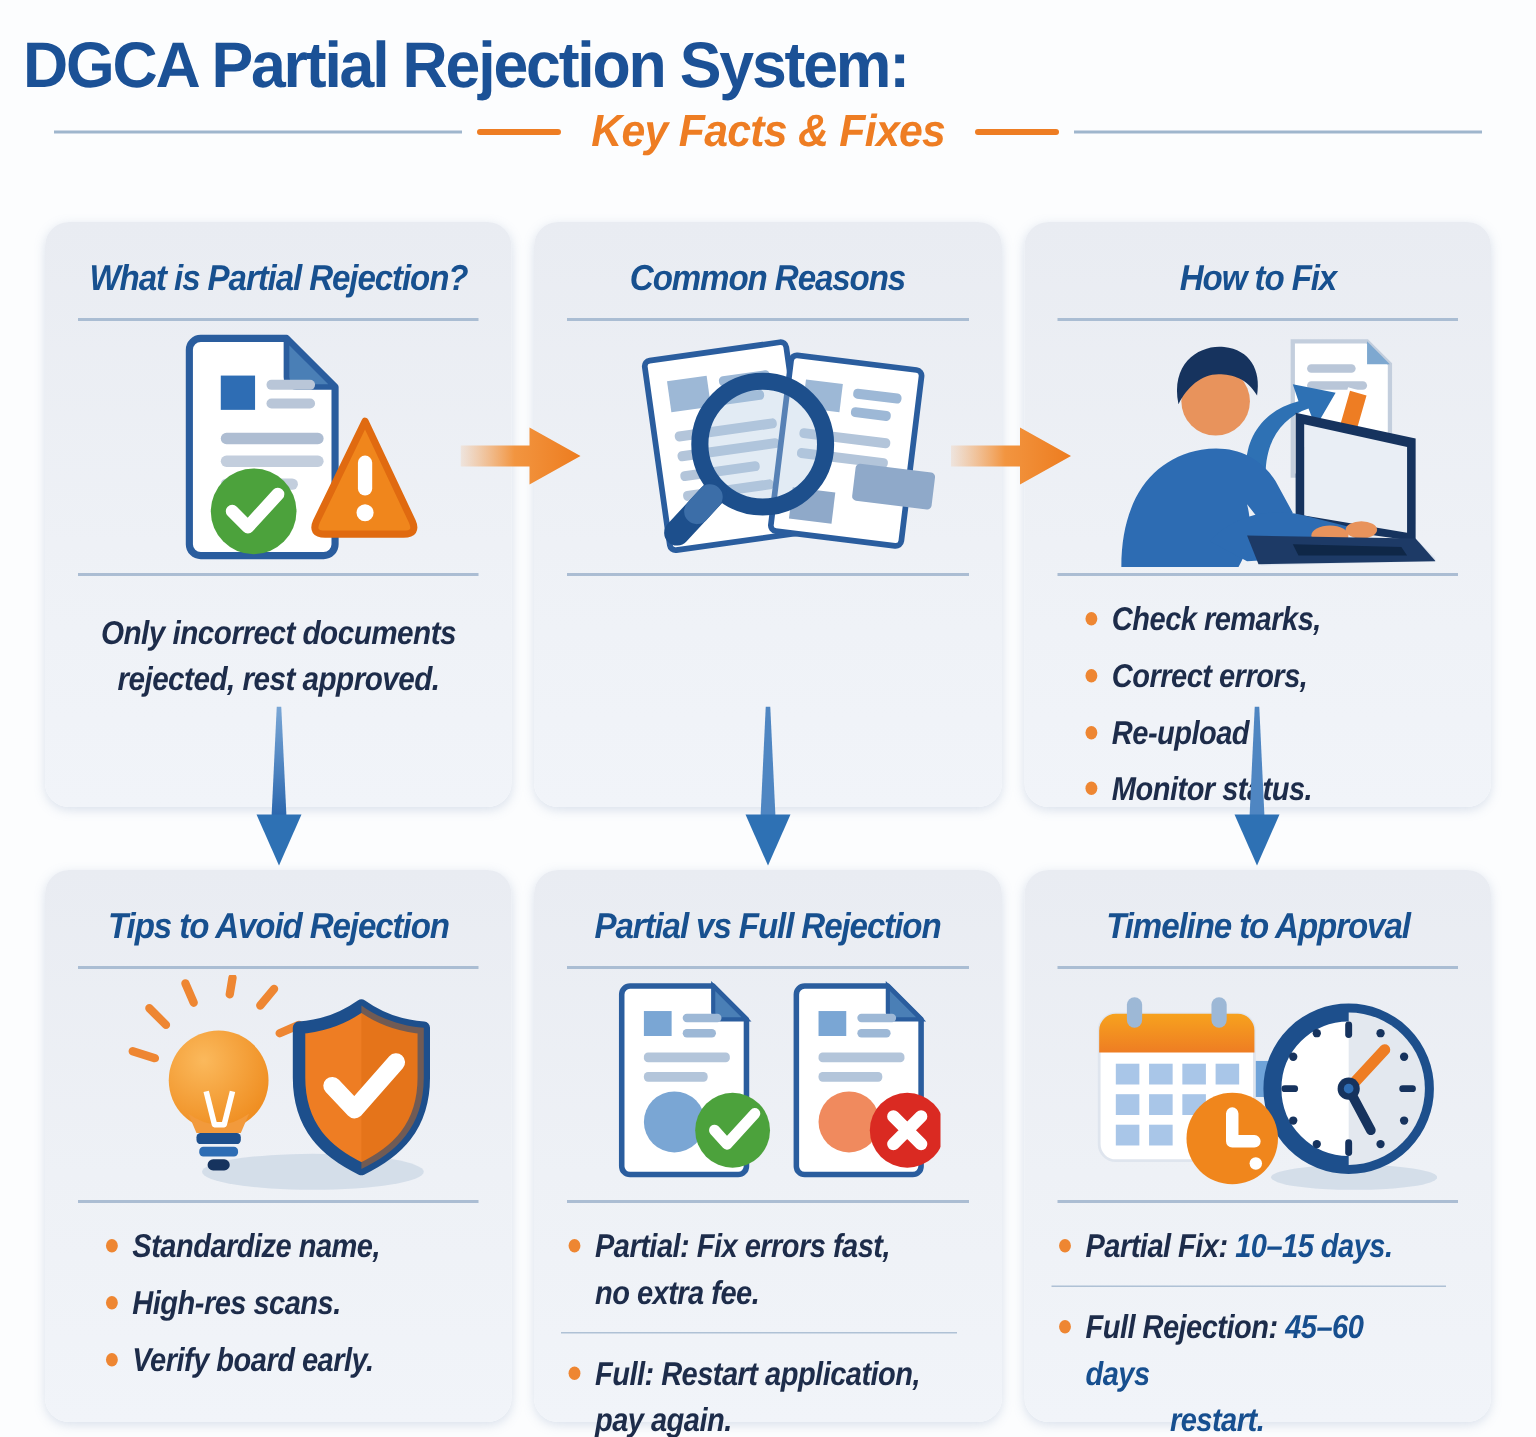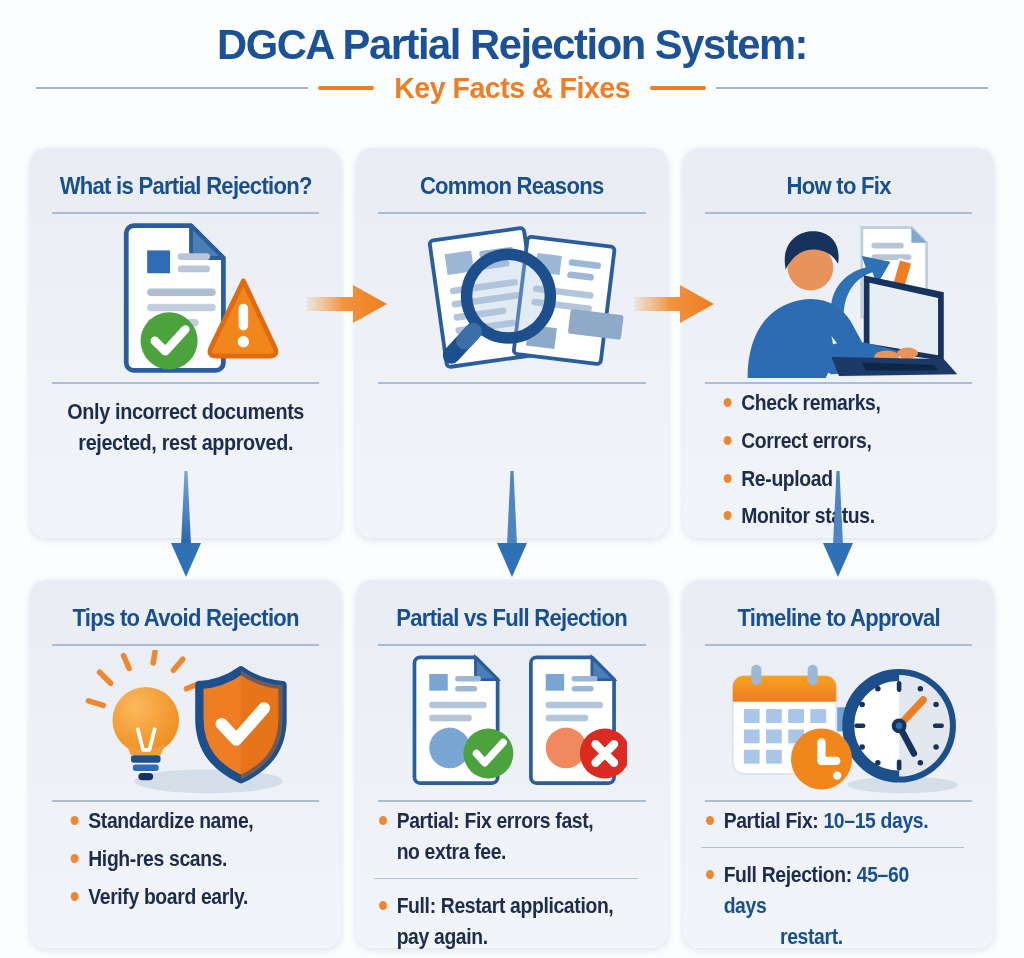--- a/index.html
+++ b/index.html
@@ -4,42 +4,42 @@
 <style>
   :root{
     --title_blue:#1b5196; --accent_orange:#ee7d23; --heading_blue:#17508f;
     --body_navy:#1d2c4a; --bullet_orange:#ee8632; --strong_blue:#174f8f;
     --divider_blue:#9fb4cc; --arrow_blue:#2e71b4; --panel_bg:#edeff5;
   }
   html,body{margin:0;padding:0;background:#fcfdfe;}
   .canvas{position:relative;width:1024px;height:958px;overflow:hidden;
           font-family:"Liberation Sans",sans-serif;background:#fcfdfe;}
   
-  .hdr{position:absolute;top:14px;left:0;right:0;text-align:center;}
+  .hdr{position:absolute;top:14px;left:0;right:0;text-align:left;}
   .hdr h1{margin:6px 0 2px;font-size:43px;font-weight:800;color:var(--title_blue);
           letter-spacing:-1.5px;transform:scaleX(.97);transform-origin:center;}
-  .subrow{display:flex;align-items:center;gap:10px;padding:0 36px;margin-top:2px;}
+  .subrow{display:flex;align-items:center;gap:10px;padding:0 36px;margin-top:2px;font-style:italic;}
   .hline{flex:1;height:2px;background:#9fb6cd;}
   .odash{width:56px;height:4px;border-radius:2px;background:var(--accent_orange);}
   .subrow h2{margin:0 4px;font-size:30px;font-weight:800;color:var(--accent_orange);
              letter-spacing:-0.5px;transform:scaleX(.95);}
   
   .grid{position:absolute;left:30px;right:30px;top:148px;display:grid;
-        grid-template-columns:repeat(3,1fr);column-gap:15px;row-gap:42px;}
+        grid-template-columns:repeat(3,1fr);column-gap:15px;row-gap:42px;font-style:italic;}
   .panel{background:linear-gradient(180deg,#e9ecf2 0%,#eef1f6 55%,#f1f4f9 100%);
          border-radius:16px;box-shadow:0 2px 7px rgba(130,150,185,.28);
          padding:14px 16px 10px;box-sizing:border-box;display:flex;flex-direction:column;}
   .r1{height:390px;} .r2{height:368px;}
   .panel h3{margin:10px 0 12px;text-align:center;font-size:24px;font-weight:800;
             color:var(--heading_blue);letter-spacing:-0.8px;transform:scaleX(.92);white-space:nowrap;}
   .rule{height:2px;background:var(--divider_blue);margin:0 6px;flex:0 0 auto;opacity:.85;}
   .art{flex:0 0 auto;display:flex;justify-content:center;align-items:center;margin:4px 0;}
   .r1 .art{height:160px;} .r2 .art{height:146px;}
   .art svg{height:100%;}
-  .body{flex:1;}
+  .body{flex:1;padding-top:10px;}
   .center-text{margin:12px 4px 0;text-align:center;font-size:22px;font-weight:700;
                color:var(--body_navy);line-height:1.42;letter-spacing:-0.4px;
                transform:scaleX(.9);transform-origin:center top;}
   ul.bullets{list-style:none;margin:4px 0 0;padding:0 0 0 28px;
              transform:scaleX(.88);transform-origin:0 0;}
   ul.tight{padding-left:8px;}
   .bullets li{position:relative;padding-left:20px;margin-bottom:7px;font-size:22px;
               font-weight:700;color:var(--body_navy);line-height:1.4;letter-spacing:-0.4px;}
   .bullets li::before{content:"";position:absolute;left:0;top:10px;width:9px;height:9px;
               border-radius:50%;background:var(--bullet_orange);}

